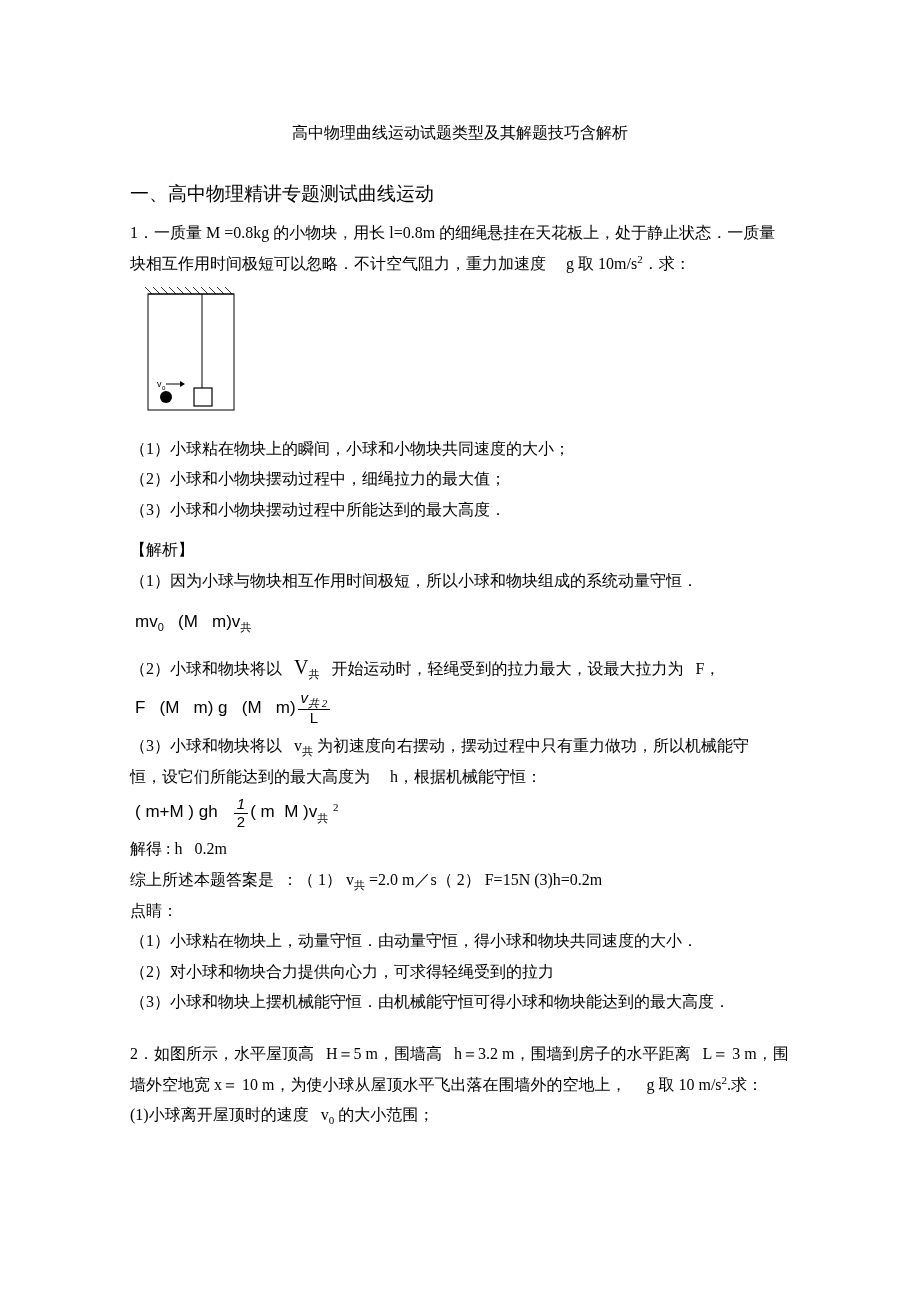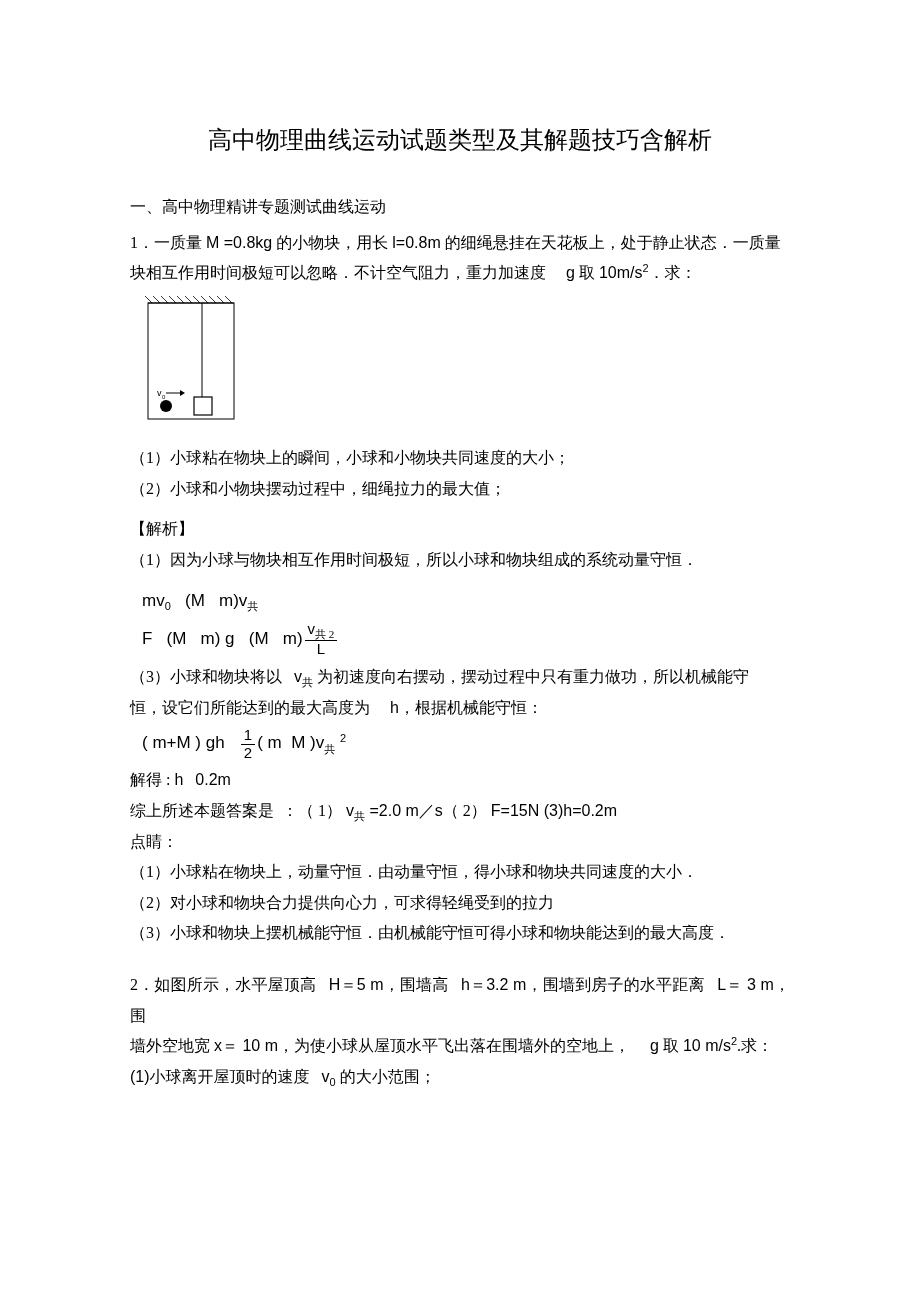--- a/index.html
+++ b/index.html
@@ -12,50 +12,50 @@
     line-height: 1.9;
   }
   .page {
     width: 920px;
     min-height: 1303px;
     box-sizing: border-box;
     padding: 118px 130px 60px 130px;
   }
   .title {
     text-align: center;
-    font-size: 24px;
+    font-size: 16px;
     margin-bottom: 28px;
   }
   .section {
-    font-size: 16px;
+    font-size: 19px;
     margin-bottom: 6px;
   }
   .para {
     margin: 0;
     text-align: justify;
   }
-  .latin { font-family: Liberation Sans, sans-serif; }
+  .latin { font-family: Liberation Serif, serif; }
   .sup { font-size: 11px; vertical-align: super; }
   .sub { font-size: 11px; vertical-align: sub; }
   .diagram {
     margin: 6px 0 8px 0;
   }
   .formula {
     font-family: Arial, sans-serif;
     font-size: 17px;
-    margin: 4px 12px;
+    margin: 4px 5px;
   }
   .frac {
     display: inline-block;
     vertical-align: middle;
     text-align: center;
     line-height: 1.1;
     margin: 0 2px;
   }
-  .frac .num { display:block; border-bottom:1px solid #000; padding:0 3px; font-size:15px;}
+  .frac .num { display:block; border-bottom:1px solid #000; padding:0 3px; font-size:15px;font-style:italic;}
   .frac .den { display:block; padding:0 3px; font-size:15px;}
   .mt { margin-top: 10px; }
   .mt2 { margin-top: 22px; }
 </style>
 </head>
 <body>
 
 <div class="page">
 
   <div class="title">高中物理曲线运动试题类型及其解题技巧含解析</div>
@@ -97,30 +97,34 @@
 
       <text x="27" y="101" font-size="9" font-family="Arial">v</text>
       <text x="32" y="104" font-size="6" font-family="Arial">0</text>
       <line x1="36" y1="98" x2="50" y2="98" stroke="#000" stroke-width="1"></line>
       <polygon points="50,95 50,101 55,98" fill="#000"></polygon>
     </svg>
   </div>
 
   <p class="para">（1）小球粘在物块上的瞬间，小球和小物块共同速度的大小；</p>
   <p class="para">（2）小球和小物块摆动过程中，细绳拉力的最大值；</p>
+  <p class="para">（3）小球和小物块摆动过程中所能达到的最大高度．</p>
 
 
   <p class="para mt">【解析】</p>
   <p class="para">（1）因为小球与物块相互作用时间极短，所以小球和物块组成的系统动量守恒．</p>
 
   <p class="formula mt">
     <span>mv</span><span class="sub">0</span>&nbsp;&nbsp;&nbsp;<span>(M</span>&nbsp;&nbsp;&nbsp;<span>m)v</span><span class="sub" style="font-family:SimSun">共</span>
   </p>
 
 
+  <p class="para mt">
+    <span>（2）小球和物块将以</span>&nbsp;&nbsp;&nbsp;<span class="latin" style="font-size:20px">V</span><span class="sub">共</span>&nbsp;&nbsp;&nbsp;<span>开始运动时，轻绳受到的拉力最大，设最大拉力为</span>&nbsp;&nbsp;&nbsp;<span class="latin">F</span><span>，</span>
+  </p>
 
   <p class="formula">
     <span>F</span>&nbsp;&nbsp;&nbsp;<span>(M</span>&nbsp;&nbsp;&nbsp;<span>m) g</span>&nbsp;&nbsp;&nbsp;<span>(M</span>&nbsp;&nbsp;&nbsp;<span>m)</span><span class="frac"><span class="num"><span>v</span><span class="sub" style="font-family:SimSun">共 2</span></span><span class="den">L</span></span>
   </p>
 
 
   <p class="para">
     <span>（3）小球和物块将以</span>&nbsp;&nbsp;&nbsp;<span class="latin">v</span><span class="sub">共</span><span> 为初速度向右摆动，摆动过程中只有重力做功，所以机械能守</span>
   </p>
   <p class="para">

